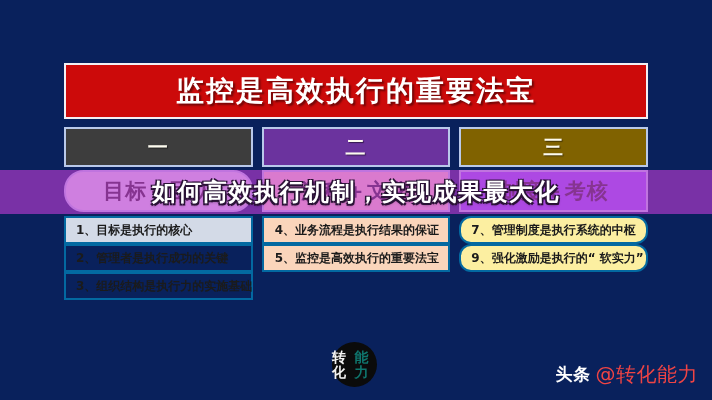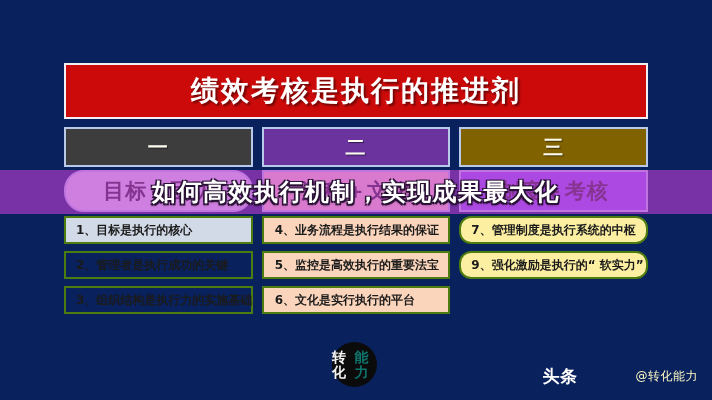--- a/index.html
+++ b/index.html
@@ -88,26 +88,26 @@
   .col-sub-text {
     font-size: 21px;
     font-weight: bold;
     letter-spacing: 1px;
     color: #2a2a2a;
     white-space: nowrap;
   }
 
   .item {
     height: 28px;
-    border: 2px solid #4d7c0f;
+    border: 2px solid #0369a1;
     box-sizing: border-box;
     display: flex;
     align-items: center;
     padding-left: 10px;
-    margin-bottom: 7px;
+    margin-bottom: 0;
   }
   .col1 .item:nth-child(1) { background: #e3e6ea; }
   .col1 .item:nth-child(2) { background: #d6dde9; }
   .col1 .item:nth-child(3) { background: #d3dae7; }
   .col2 .item { background: #fad5bb; padding-left: 11px; }
   .col3 .item { background: #fcefa1; border-radius: 12px; }
   .item-text {
     font-size: 12px;
     font-weight: bold;
     color: #1b1b1b;
@@ -164,42 +164,41 @@
   }
   .logo-line.first { color: #f4f4f4; }
 
   
   .watermark {
     position: absolute;
     right: 14px;
     bottom: 12px;
     display: flex;
     align-items: center;
-    gap: 17px;
+    gap: 5px;
   }
   .wm-brand {
     color: #ffffff;
     font-size: 17px;
     font-weight: bold;
     letter-spacing: 0.5px;
   }
   .wm-handle {
-    color: #fef9c3;
-    font-size: 12px;
+    color: #ef4444;
+    font-size: 20px;
     letter-spacing: 0.5px;
-    margin-left: 41px;
   }
 </style>
 </head>
 <body>
 
 <div id="root">
 
   <div class="title-banner">
-    <div class="title-text">绩效考核是执行的推进剂</div>
+    <div class="title-text">监控是高效执行的重要法宝</div>
   </div>
 
   <div class="columns">
 
     <div class="col col1">
       <div class="col-head c1">
         <span class="col-head-num">一</span>
       </div>
       <div class="col-sub c1">
         <span class="col-sub-text">目标＋团队</span>
@@ -221,23 +220,20 @@
       </div>
       <div class="col-sub c2">
         <span class="col-sub-text">流程＋文化</span>
       </div>
       <div class="item">
         <span class="item-text">4、业务流程是执行结果的保证</span>
       </div>
       <div class="item">
         <span class="item-text">5、监控是高效执行的重要法宝</span>
       </div>
-      <div class="item">
-        <span class="item-text">6、文化是实行执行的平台</span>
-      </div>
     </div>
 
     <div class="col col3">
       <div class="col-head c3">
         <span class="col-head-num">三</span>
       </div>
       <div class="col-sub c3">
         <span class="col-sub-text">制度＋考核</span>
       </div>
       <div class="item">

